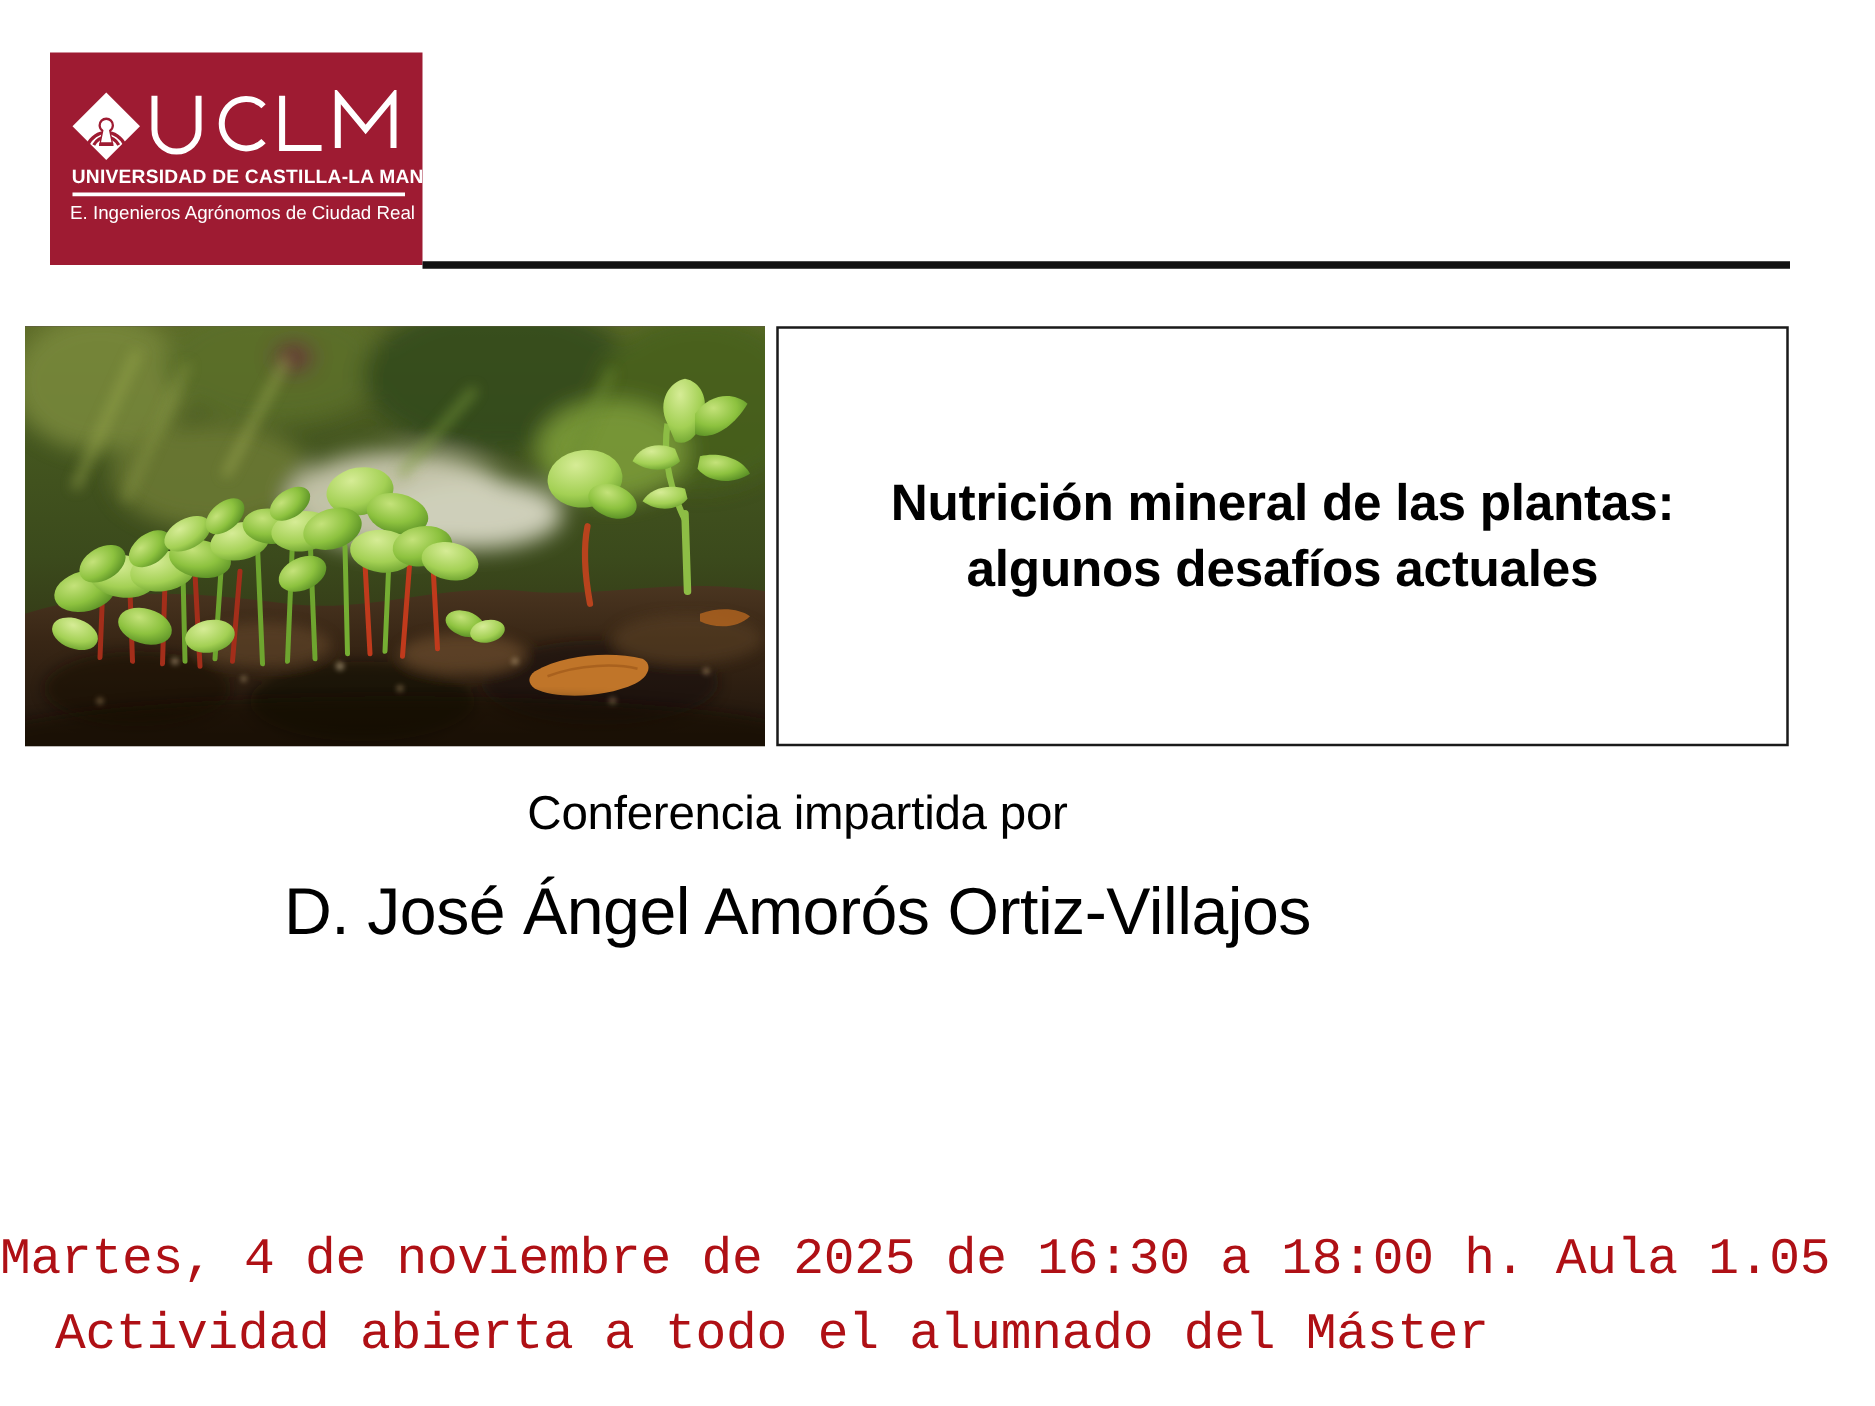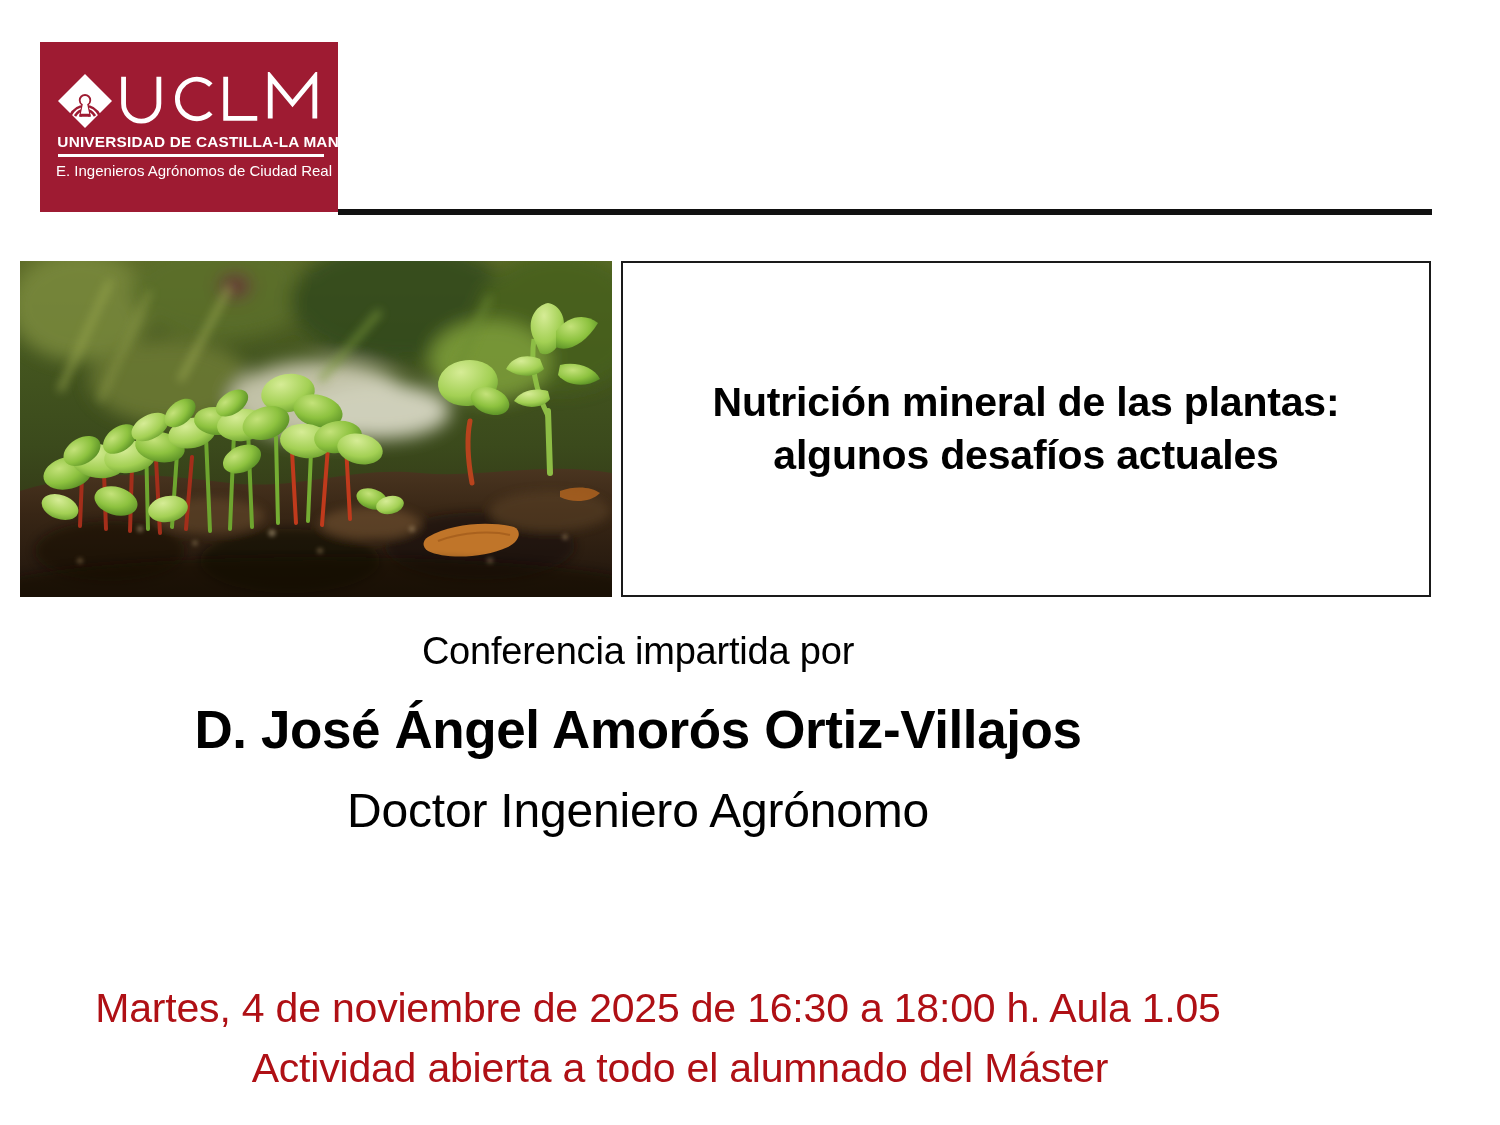--- a/index.html
+++ b/index.html
@@ -166,21 +166,21 @@
   }
   .speaker-intro {
     font-size: 38px;
     font-weight: normal;
     line-height: 52px;
     color: #000000;
     letter-spacing: -0.2px;
   }
   .speaker-name {
     font-size: 53px;
-    font-weight: bold;
+    font-weight: normal;
     line-height: 82px;
     color: #000000;
     padding-top: 12px;
     letter-spacing: -0.4px;
     white-space: nowrap;
   }
   .speaker-role {
     font-size: 48px;
     font-weight: normal;
     line-height: 68px;
@@ -188,22 +188,22 @@
     padding-top: 6px;
     letter-spacing: -0.2px;
   }
 
   
   .footer {
     position: absolute;
     left: 0;
     top: 982px;
     width: 1316px;
-    text-align: center;
     color: #AF1015;
+    font-family: Liberation Mono, monospace;
   }
   .footer-line1 {
     font-size: 41px;
     line-height: 52px;
     white-space: nowrap;
     letter-spacing: -0.2px;
   }
   .footer-line2 {
     font-size: 41px;
     line-height: 52px;
@@ -420,19 +420,18 @@
   </div>
 
   <div class="title-box">
     <div class="title-text">Nutrición mineral de las plantas: algunos desafíos actuales</div>
   </div>
 </div>
 
 <div class="speaker">
   <div class="speaker-intro">Conferencia impartida por</div>
   <div class="speaker-name">D. José Ángel Amorós Ortiz-Villajos</div>
-  <div class="speaker-role">Doctor Ingeniero Agrónomo</div>
 </div>
 
 <div class="footer">
   <div class="footer-line1">Martes, 4 de noviembre de 2025 de 16:30 a 18:00 h. Aula 1.05</div>
   <div class="footer-line2">Actividad abierta a todo el alumnado del Máster</div>
 </div>
 
 </body></html>

